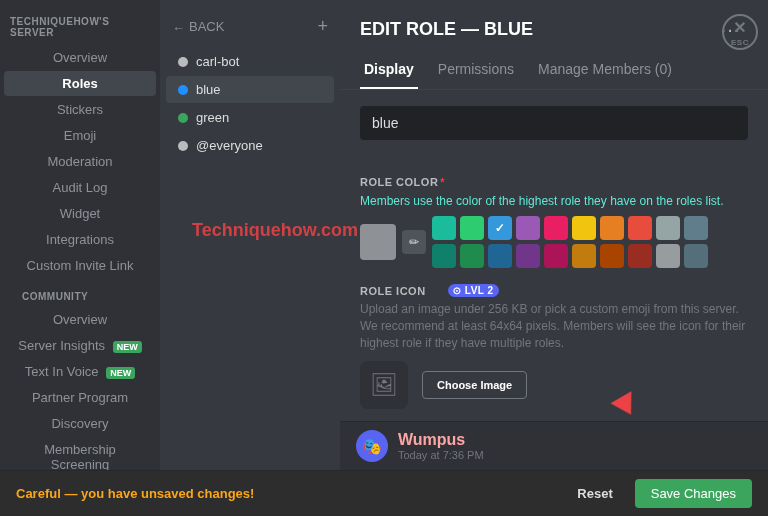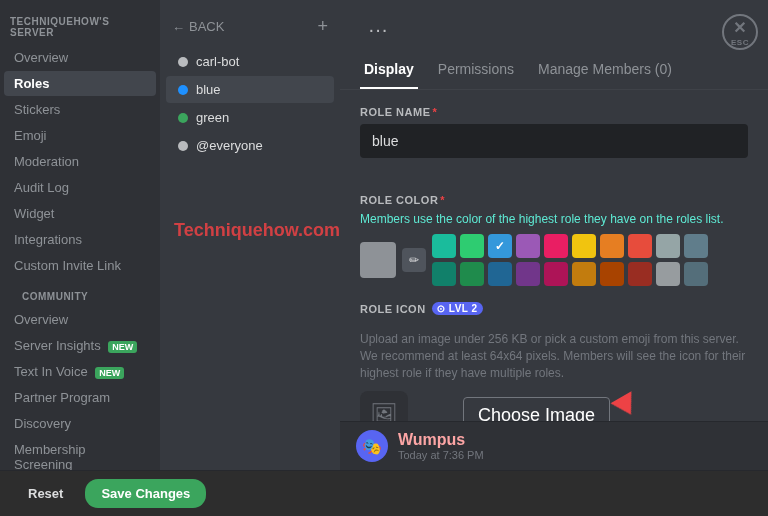--- a/index.html
+++ b/index.html
@@ -37,20 +37,21 @@
       letter-spacing: 0.5px;
     }
 
     .sidebar-item {
       padding: 5px 10px;
       font-size: 13px;
       color: #8e9297;
       cursor: pointer;
       border-radius: 4px;
       margin: 1px 4px;
+      text-align: center;
     }
 
     .sidebar-item.active {
       background: #42464d;
       color: #fff;
       font-weight: 600;
     }
 
     .sidebar-section-label {
       font-size: 10px;
@@ -263,24 +264,24 @@
     }
 
     .role-icon-section { margin-bottom: 16px; }
 
     .role-icon-label {
       font-size: 11px;
       font-weight: 700;
       color: #b9bbbe;
       text-transform: uppercase;
       letter-spacing: 0.5px;
-      margin-bottom: 16px;
-      display: flex;
-      align-items: center;
-      gap: 6px;
+      margin-bottom: 4px;
+      display: flex;
+      align-items: center;
+      gap: 22px;
     }
 
     .lvl-badge {
       font-size: 10px;
       background: #5865f2;
       color: #fff;
       padding: 1px 5px;
       border-radius: 10px;
       font-weight: 600;
     }
@@ -309,31 +310,30 @@
       color: #72767d;
       font-size: 22px;
     }
 
     .choose-image-btn {
       background: transparent;
       border: 1px solid #72767d;
       color: #fff;
       padding: 7px 14px;
       border-radius: 4px;
-      font-size: 18px;
-      font-weight: 400;
-      cursor: pointer;
-      margin-left: 41px;
+      font-size: 11px;
+      font-weight: 700;
+      cursor: pointer;
     }
 
     
     .watermark {
       position: absolute;
       top: 220px;
-      left: 174px;
+      left: 192px;
       color: #ed4245;
       font-size: 18px;
       font-weight: 700;
       opacity: 0.85;
       pointer-events: none;
       z-index: 10;
     }
 
     
     .wumpus-bar {
@@ -397,24 +397,24 @@
       cursor: pointer;
       padding: 6px 12px;
       font-weight: 600;
     }
 
     .save-btn {
       background: #3ba55d;
       border: none;
       color: #fff;
       font-size: 13px;
-      font-weight: 700;
+      font-weight: 400;
       cursor: pointer;
       padding: 7px 16px;
-      border-radius: 13px;
+      border-radius: 4px;
     }
 
     
     .esc-btn {
       width: 36px;
       height: 36px;
       border-radius: 50%;
       background: transparent;
       border: 2px solid #72767d;
       color: #72767d;
@@ -508,34 +508,32 @@
       <span>green</span>
     </div>
     <div class="role-item">
       <div class="role-dot" style="background:#b9bbbe;"></div>
       <span>@everyone</span>
     </div>
   </div>
 
   <div class="main-content">
     <div class="main-header">
+      <span class="main-title">EDIT ROLE — BLUE</span>
       <span class="header-dots">···</span>
     </div>
 
     <div class="tabs">
       <div class="tab active">Display</div>
       <div class="tab">Permissions</div>
       <div class="tab">Manage Members (0)</div>
     </div>
 
     <div class="main-body">
       
-      <div class="field-label">
-        <span>ROLE NAME</span><span class="required">*</span>
-      </div>
       <input class="text-input" type="text" value="blue" style="">
 
       
       <div class="color-section">
         <div class="field-label">
           <span>ROLE COLOR</span><span class="required">*</span>
         </div>
         <div class="color-hint">Members use the color of the highest role they have on the roles list.</div>
         <div class="color-row">
           <div class="color-swatch large" style="background:#8e9297;"></div>
@@ -600,15 +598,16 @@
     <span class="x-char">✕</span>
     <span class="esc-label">ESC</span>
   </div>
 
   <div class="watermark">Techniquehow.com</div>
 
   <div class="save-arrow"></div>
 </div>
 
 <div class="footer-bar">
+  <span class="unsaved-text">Careful — you have unsaved changes!</span>
   <button class="reset-btn">Reset</button>
   <button class="save-btn">Save Changes</button>
 </div>
 
 </body></html>

